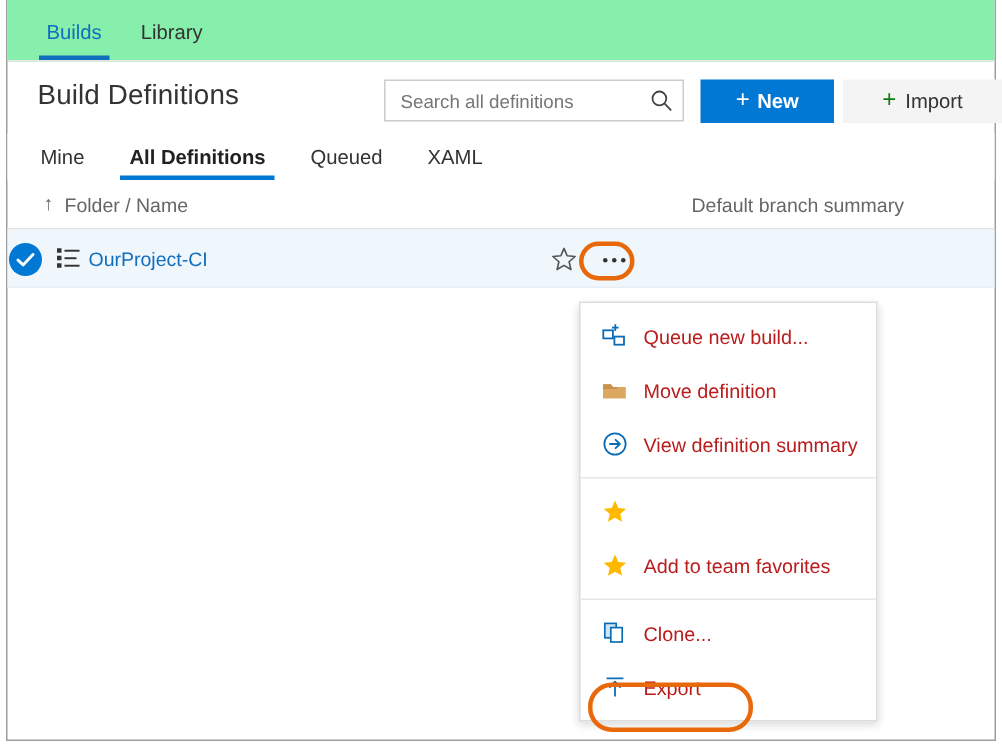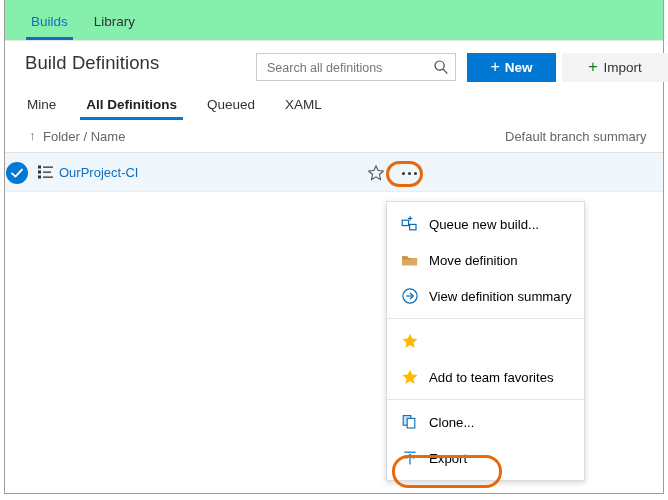--- a/index.html
+++ b/index.html
@@ -211,21 +211,20 @@
     left: 24px; top: 8px;
     font-size: 13px;
     color: #666666;
   }
   .col-branch {
     position: absolute;
     left: 456px; top: 9px;
     font-size: 13px;
     color: #666666;
     cursor: pointer;
-    margin-left: 44px;
   }
   .grid-row {
     position: absolute;
     left: 5px; top: 153px;
     width: 658px; height: 39px;
     background: #eff6fc;
     border-bottom: 1px solid #e8eef4;
     box-sizing: border-box;
   }
   .row-check {
@@ -305,21 +304,21 @@
     width: 22px;
     min-width: 22px;
     height: 18px;
     display: flex;
     align-items: center;
     justify-content: center;
     margin-right: 8px;
   }
   .menu-label {
     font-size: 13.2px;
-    color: #000000;
+    color: #b91c1c;
     white-space: nowrap;
   }
   .menu-sep {
     height: 1px;
     background: #e6e6e6;
     margin: 4px 0;
   }
   .highlight-export {
     position: absolute;
     left: 392px; top: 455px;

